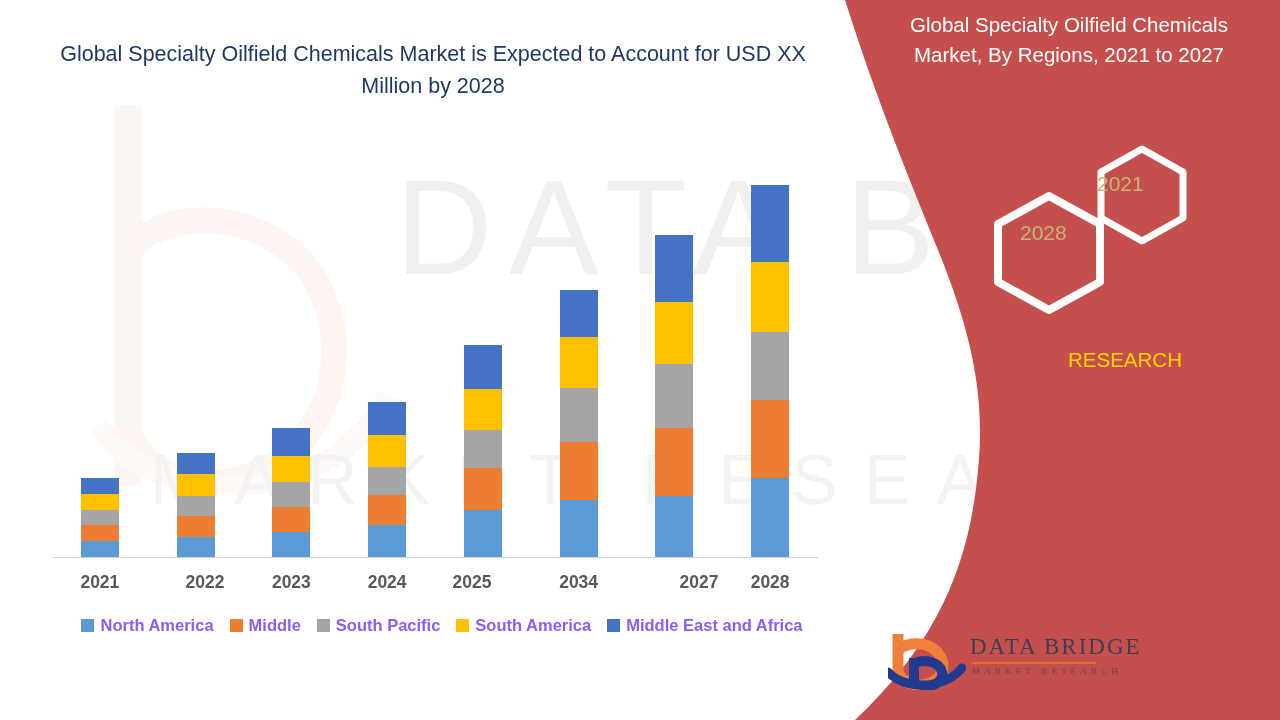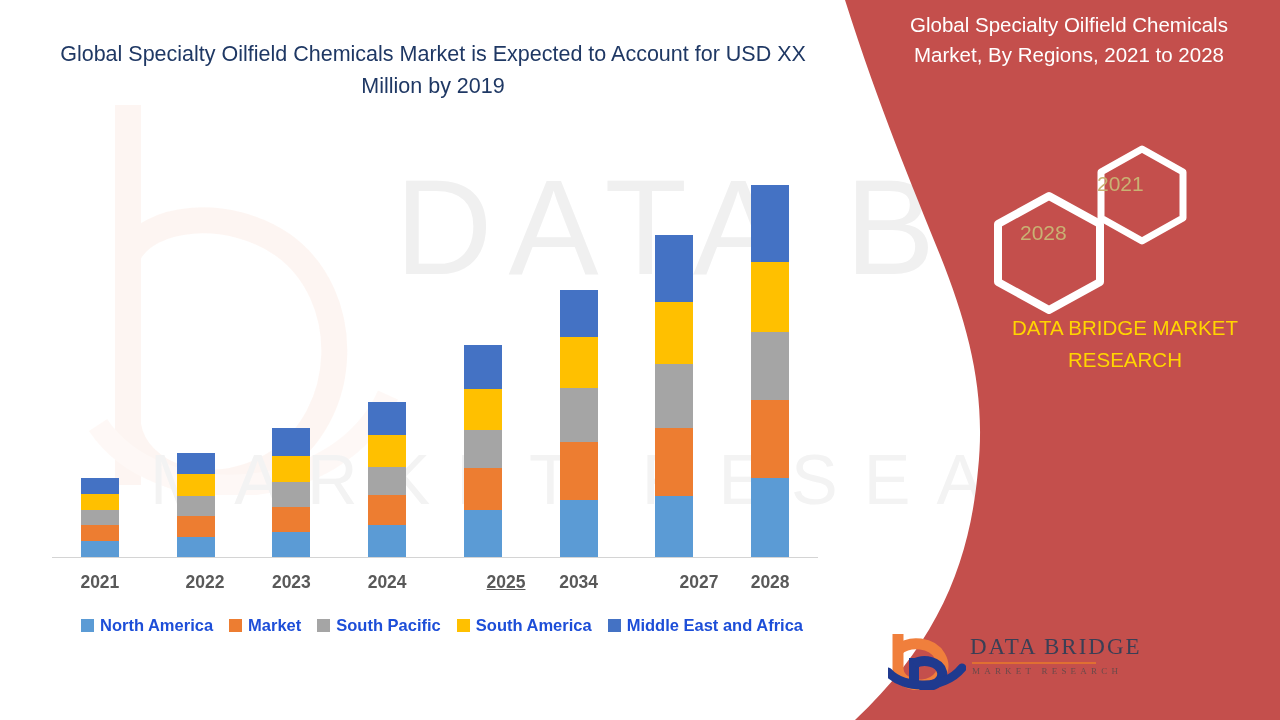--- a/index.html
+++ b/index.html
@@ -130,21 +130,21 @@
     gap: 6px;
   }
   .legend-swatch {
     width: 13px;
     height: 13px;
     flex: 0 0 auto;
   }
   .legend-label {
     font-size: 16.5px;
     font-weight: bold;
-    color: #1d4ed8;
+    color: #8b5cf6;
     white-space: nowrap;
   }
 
   
   .red-panel {
     position: absolute;
     right: 0;
     top: 0;
     width: 460px;
     height: 720px;
@@ -239,21 +239,21 @@
   <div class="wm-layer">
     <svg class="wm-logo" viewBox="0 0 330 400">
       <path d="M40 10 L40 390" stroke="#fbe8e0" stroke-width="26" fill="none"></path>
       <path d="M40 160 C 60 120, 140 112, 195 150 C 265 200, 265 320, 185 370 C 120 408, 48 380, 40 330" stroke="#fbe8e0" stroke-width="26" fill="none"></path>
       <path d="M10 330 C 70 420, 250 410, 300 300" stroke="#fdf0ea" stroke-width="22" fill="none"></path>
     </svg>
     <div class="wm-text wm-data-bridge">DATA BRIDGE</div>
     <div class="wm-text wm-market-research">MARKET RESEARCH</div>
   </div>
 
-  <div class="chart-title">Global Specialty Oilfield Chemicals Market is Expected to Account for USD XX Million by 2019</div>
+  <div class="chart-title">Global Specialty Oilfield Chemicals Market is Expected to Account for USD XX Million by 2028</div>
 
   <div class="plot" id="plot-area">
     <div class="axis-line"></div>
 
   <div class="bar" style="left: 28.875px;">
         <div class="seg" title="North America 2021" style="height: 16px; background: rgb(91, 155, 213);"></div>
         <div class="seg" title="Europe 2021" style="height: 16px; background: rgb(237, 125, 49);"></div>
         <div class="seg" title="Asia Pacific 2021" style="height: 15px; background: rgb(165, 165, 165);"></div>
         <div class="seg" title="South America 2021" style="height: 16px; background: rgb(255, 192, 0);"></div>
         <div class="seg" title="Middle East and Africa 2021" style="height: 16px; background: rgb(68, 114, 196);"></div>
@@ -307,34 +307,34 @@
         <div class="seg" title="South America 2028" style="height: 70px; background: rgb(255, 192, 0);"></div>
         <div class="seg" title="Middle East and Africa 2028" style="height: 77px; background: rgb(68, 114, 196);"></div>
       </div>
     </div>
 
   <div class="xlabels" id="xlabels">
       <div class="xlabel" style="left: 47.875px;">2021</div>
       <div class="xlabel" style="left: 153px;">2022</div>
       <div class="xlabel" style="left: 239.375px;">2023</div>
       <div class="xlabel" style="left: 335.125px;">2024</div>
-      <div class="xlabel" style="left: 454px; text-decoration: underline;">2025</div>
+      <div class="xlabel" style="left: 420px;">2025</div>
       <div class="xlabel" style="left: 526.625px;">2034</div>
       <div class="xlabel" style="left: 647px;">2027</div>
       <div class="xlabel" style="left: 718.125px;">2028</div>
     </div>
 
   <div class="legend" id="legend">
       <div class="legend-item">
         <span class="legend-swatch" style="background: rgb(91, 155, 213);"></span>
         <span class="legend-label">North America</span>
       </div>
       <div class="legend-item">
         <span class="legend-swatch" style="background: rgb(237, 125, 49);"></span>
-        <span class="legend-label">Market</span>
+        <span class="legend-label">Middle</span>
       </div>
       <div class="legend-item">
         <span class="legend-swatch" style="background: rgb(165, 165, 165);"></span>
         <span class="legend-label">South Pacific</span>
       </div>
       <div class="legend-item">
         <span class="legend-swatch" style="background: rgb(255, 192, 0);"></span>
         <span class="legend-label">South America</span>
       </div>
       <div class="legend-item">
@@ -345,35 +345,34 @@
 
   <div class="red-panel">
     <svg width="460" height="720" viewBox="0 0 460 720">
       <path d="M 25 0 L 460 0 L 460 720 L 35 720
                C 120 640, 150 560, 158 470
                C 166 395, 150 330, 120 255
                C 92 185, 60 110, 25 0 Z" fill="#c44f4c"></path>
     </svg>
   </div>
 
-  <div class="panel-title">Global Specialty Oilfield Chemicals Market, By Regions, 2021 to 2028</div>
+  <div class="panel-title">Global Specialty Oilfield Chemicals Market, By Regions, 2021 to 2027</div>
 
   <div class="hexwrap">
     <svg class="hex" style="left:105px; top:0px;" width="95" height="100" viewBox="0 0 95 100">
       <polygon points="47,4 88,27 88,73 47,96 6,73 6,27" fill="none" stroke="#ffffff" stroke-width="7" stroke-linejoin="round"></polygon>
     </svg>
     <svg class="hex" style="left:0px; top:46px;" width="118" height="124" viewBox="0 0 118 124">
       <polygon points="59,5 110,33 110,91 59,119 8,91 8,33" fill="none" stroke="#ffffff" stroke-width="8" stroke-linejoin="round"></polygon>
     </svg>
   </div>
   <div class="hex-label" id="hex-2021-label">2021</div>
   <div class="hex-label" id="hex-2028-label">2028</div>
 
   <div class="brand-text">
-    <span>DATA BRIDGE MARKET</span>
     <br>
     <span>RESEARCH</span>
   </div>
 
   <div class="logo-block">
     <svg width="78" height="62" viewBox="0 0 78 62">
       <path d="M10 6 L10 52" stroke="#f07f3c" stroke-width="11" fill="none"></path>
       <path d="M10 22 C 22 12, 44 14, 52 28 C 60 42, 50 56, 34 57 C 20 58, 11 50, 10 42" stroke="#f07f3c" stroke-width="11" fill="none"></path>
       <path d="M26 30 L26 58" stroke="#1f3a8f" stroke-width="10" fill="none"></path>
       <path d="M26 36 C 36 30, 52 34, 54 44 C 56 54, 44 60, 32 58" stroke="#1f3a8f" stroke-width="10" fill="none"></path>

